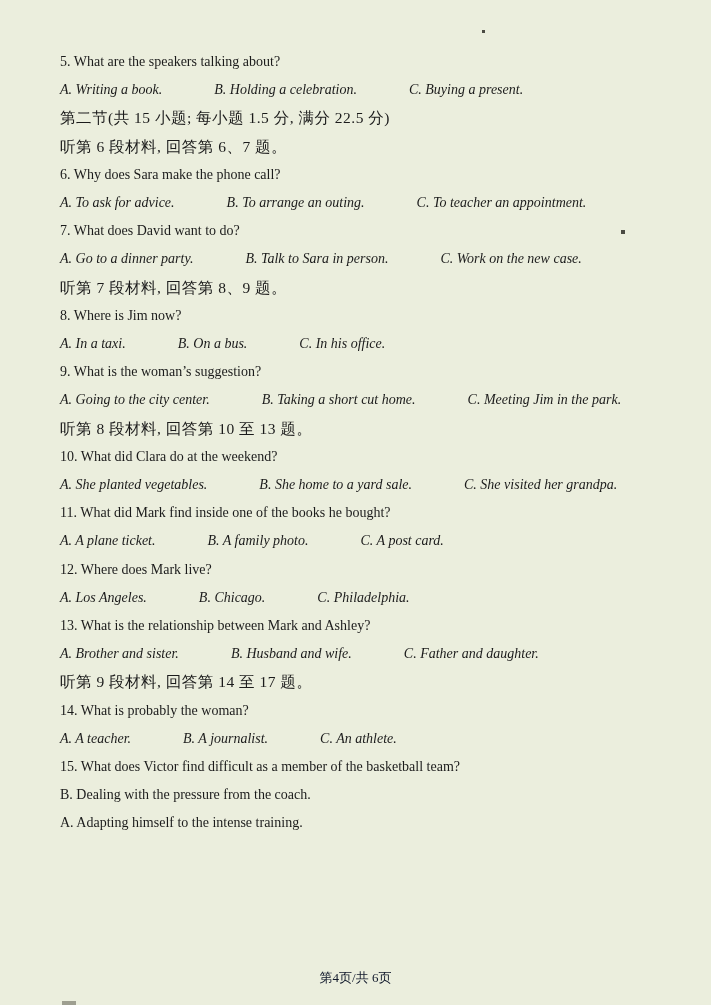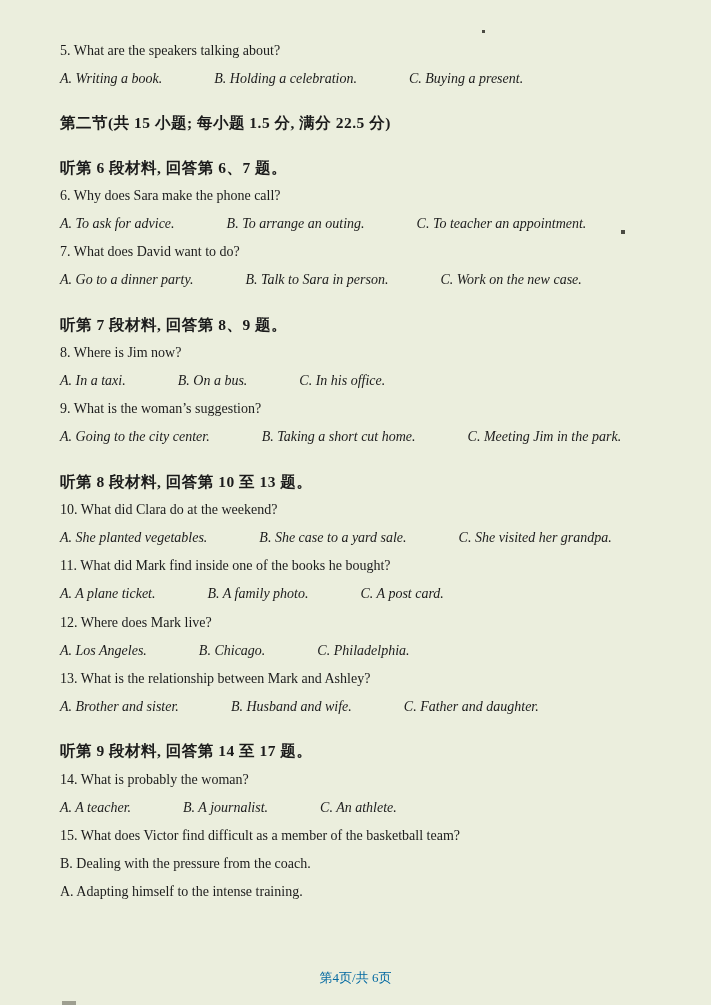--- a/index.html
+++ b/index.html
@@ -7,52 +7,51 @@
     width: 711px;
     height: 1005px;
     background: #ebeedd;
     color: #1b1b1b;
     font-family: "Liberation Serif", "DejaVu Serif", serif;
     position: relative;
     overflow: hidden;
   }
   .page {
     position: absolute;
-    top: 37px;
+    top: 48px;
     left: 60px;
     right: 30px;
   }
   .line {
     line-height: 28.2px;
     font-size: 14px;
     white-space: nowrap;
   }
   .zh {
-    font-weight: 700;
+    font-weight: 400;
     font-size: 15.5px;
     letter-spacing: 0.5px;
-    margin-top: 16px;
   }
   .para {
     white-space: normal;
     text-indent: 2em;
     margin-left: -12px;
     width: 640px;
   }
   .opts .opt { margin-right: 52px; white-space: nowrap; font-style: italic; }
   .opts .opt:last-child { margin-right: 0; }
   .footer {
     position: absolute;
     top: 968px;
     left: 0;
     width: 711px;
     text-align: center;
     font-size: 13px;
     line-height: 20px;
-    color: #0369a1;
+    color: #0f172a;
   }
   .dot { position: absolute; background: #4a4a42; }
   .dot-top { left: 482px; top: 30px; width: 3px; height: 3px; }
   .dot-right { left: 621px; top: 230px; width: 4px; height: 4px; }
   .smudge-bottom { position: absolute; left: 62px; top: 1001px; width: 14px; height: 4px; background: #6a6a5d; opacity: .6; }
 </style>
 </head>
 <body>
 
 <div class="page">
@@ -85,21 +84,21 @@
 
   <div class="line">9. What is the woman’s suggestion?</div>
   <div class="line opts">
     <span class="opt">A. Going to the city center.</span><span class="opt">B. Taking a short cut home.</span><span class="opt">C. Meeting Jim in the park.</span>
   </div>
 
   <div class="line zh">听第 8 段材料, 回答第 10 至 13 题。</div>
 
   <div class="line">10. What did Clara do at the weekend?</div>
   <div class="line opts">
-    <span class="opt">A. She planted vegetables.</span><span class="opt">B. She case to a yard sale.</span><span class="opt">C. She visited her grandpa.</span>
+    <span class="opt">A. She planted vegetables.</span><span class="opt">B. She home to a yard sale.</span><span class="opt">C. She visited her grandpa.</span>
   </div>
 
   <div class="line">11. What did Mark find inside one of the books he bought?</div>
   <div class="line opts">
     <span class="opt">A. A plane ticket.</span><span class="opt">B. A family photo.</span><span class="opt">C. A post card.</span>
   </div>
 
   <div class="line">12. Where does Mark live?</div>
   <div class="line opts">
     <span class="opt">A. Los Angeles.</span><span class="opt">B. Chicago.</span><span class="opt">C. Philadelphia.</span>

